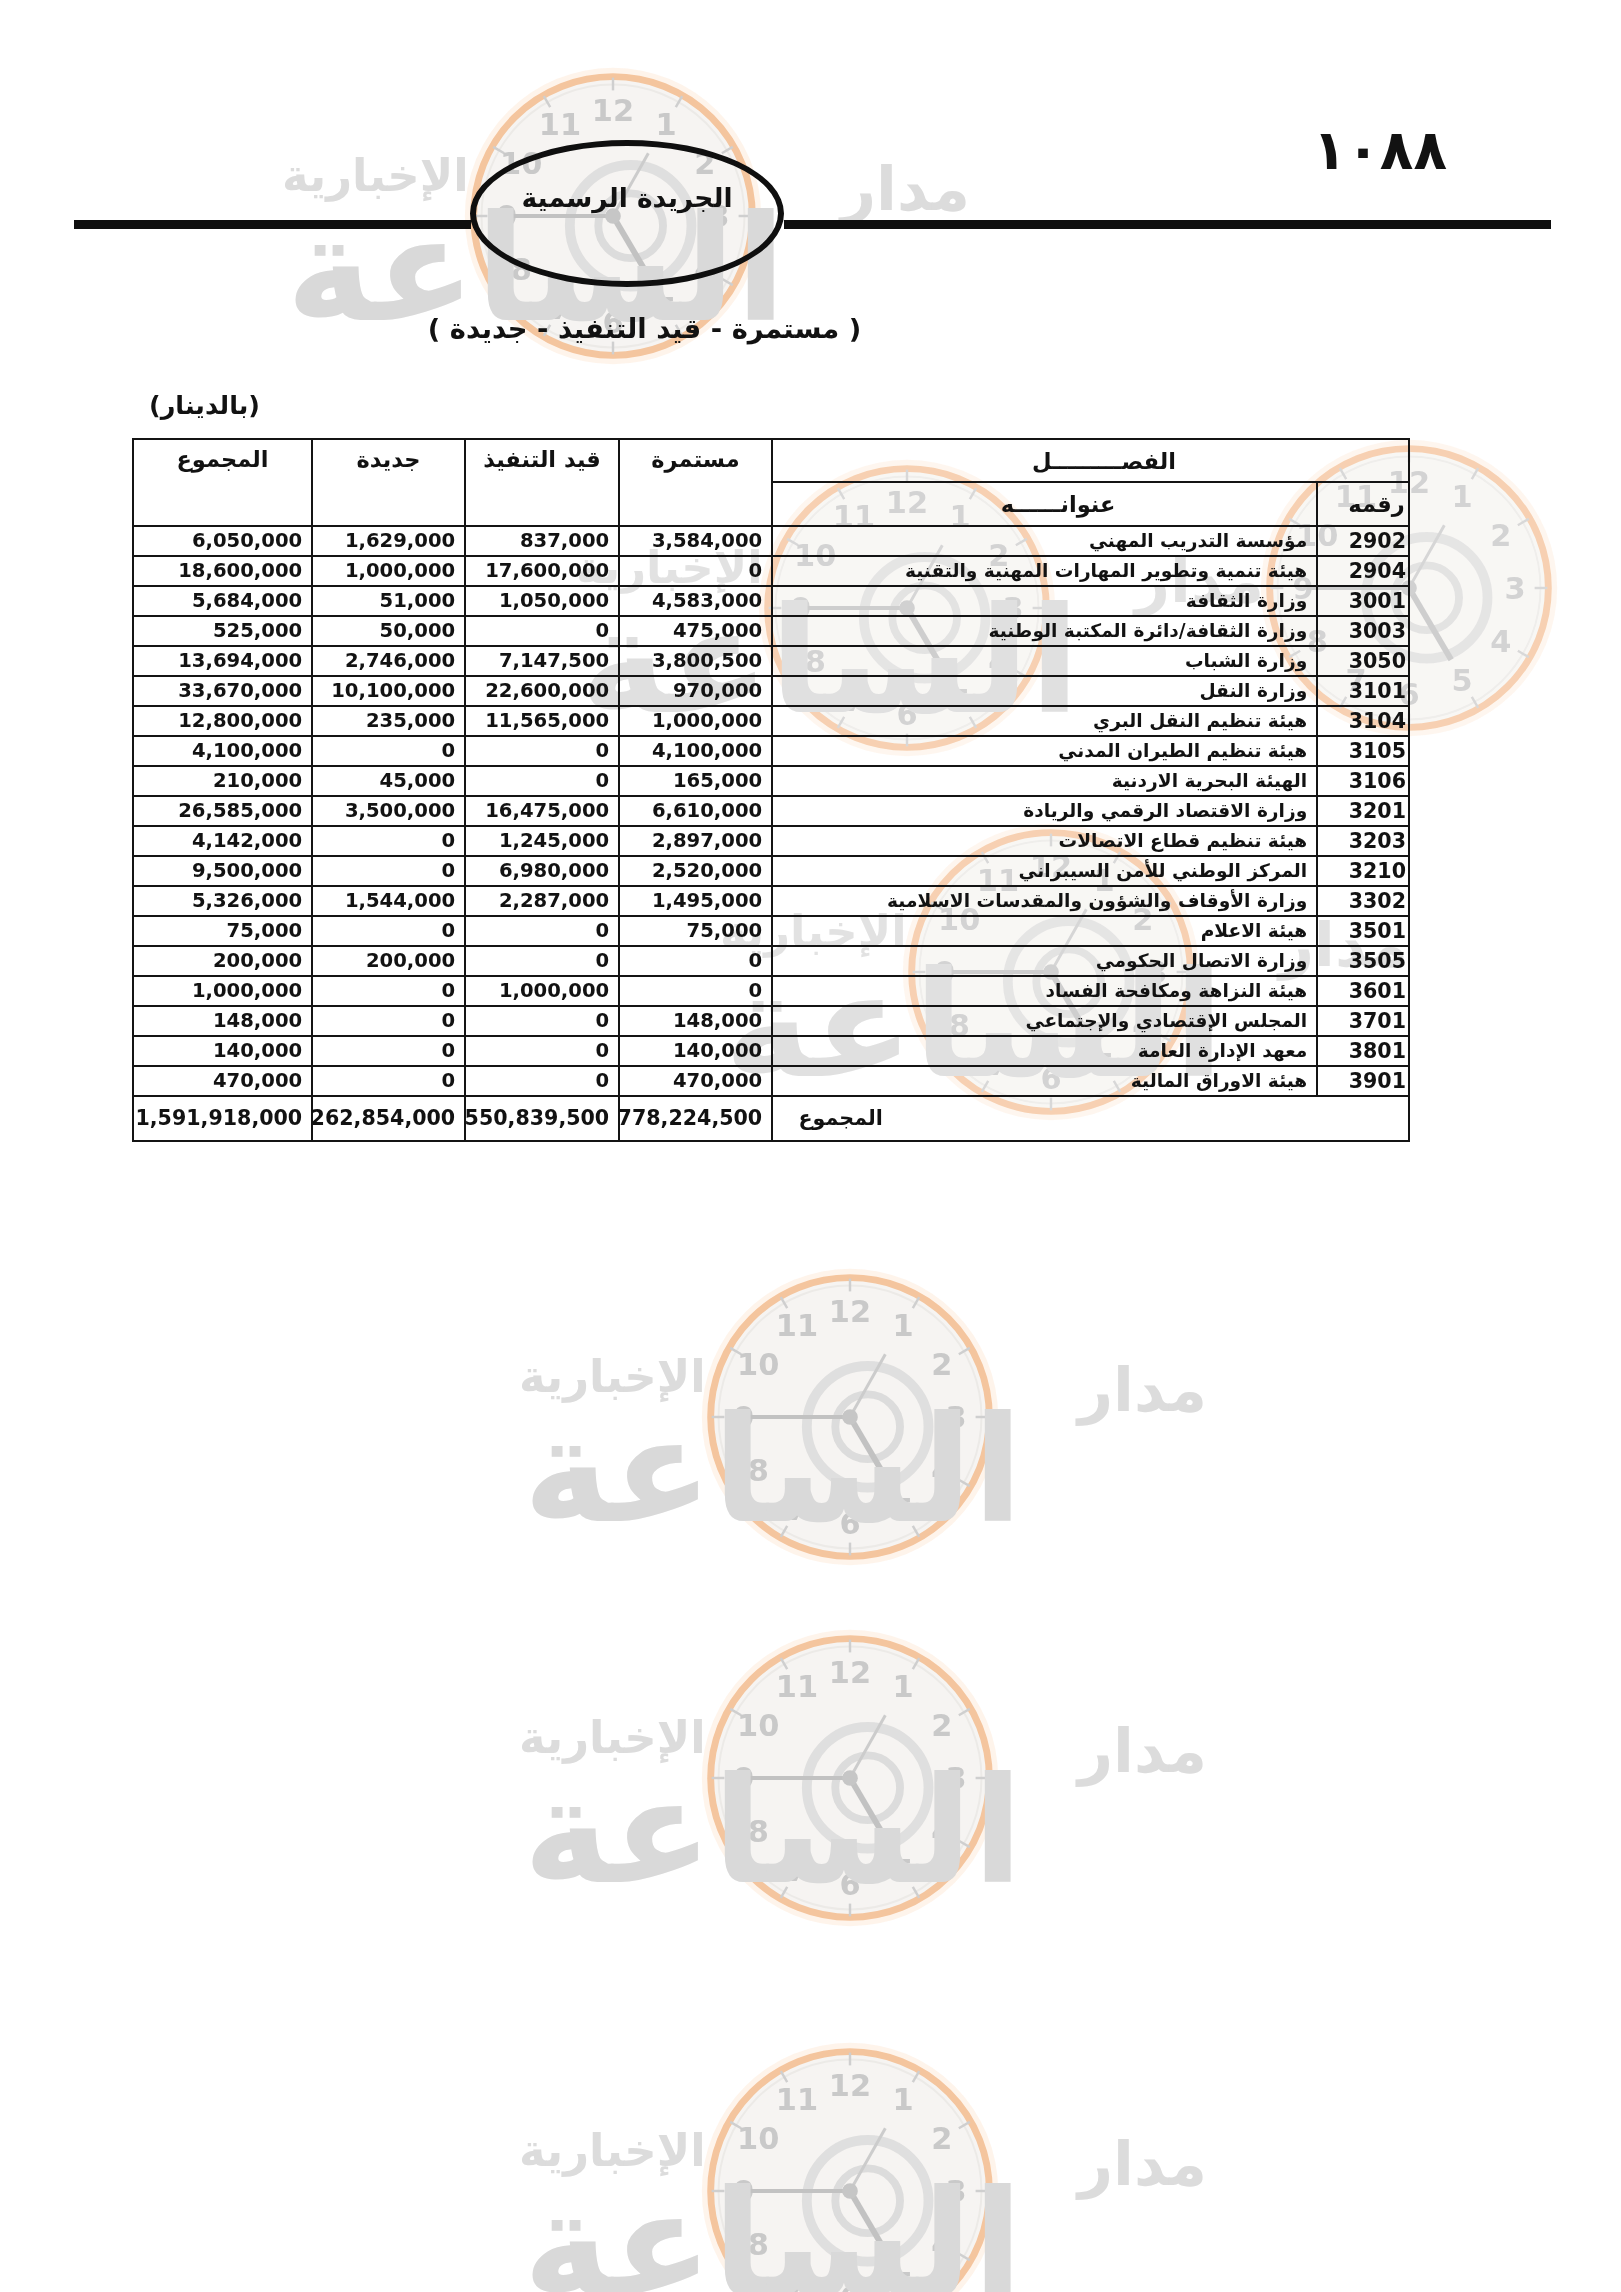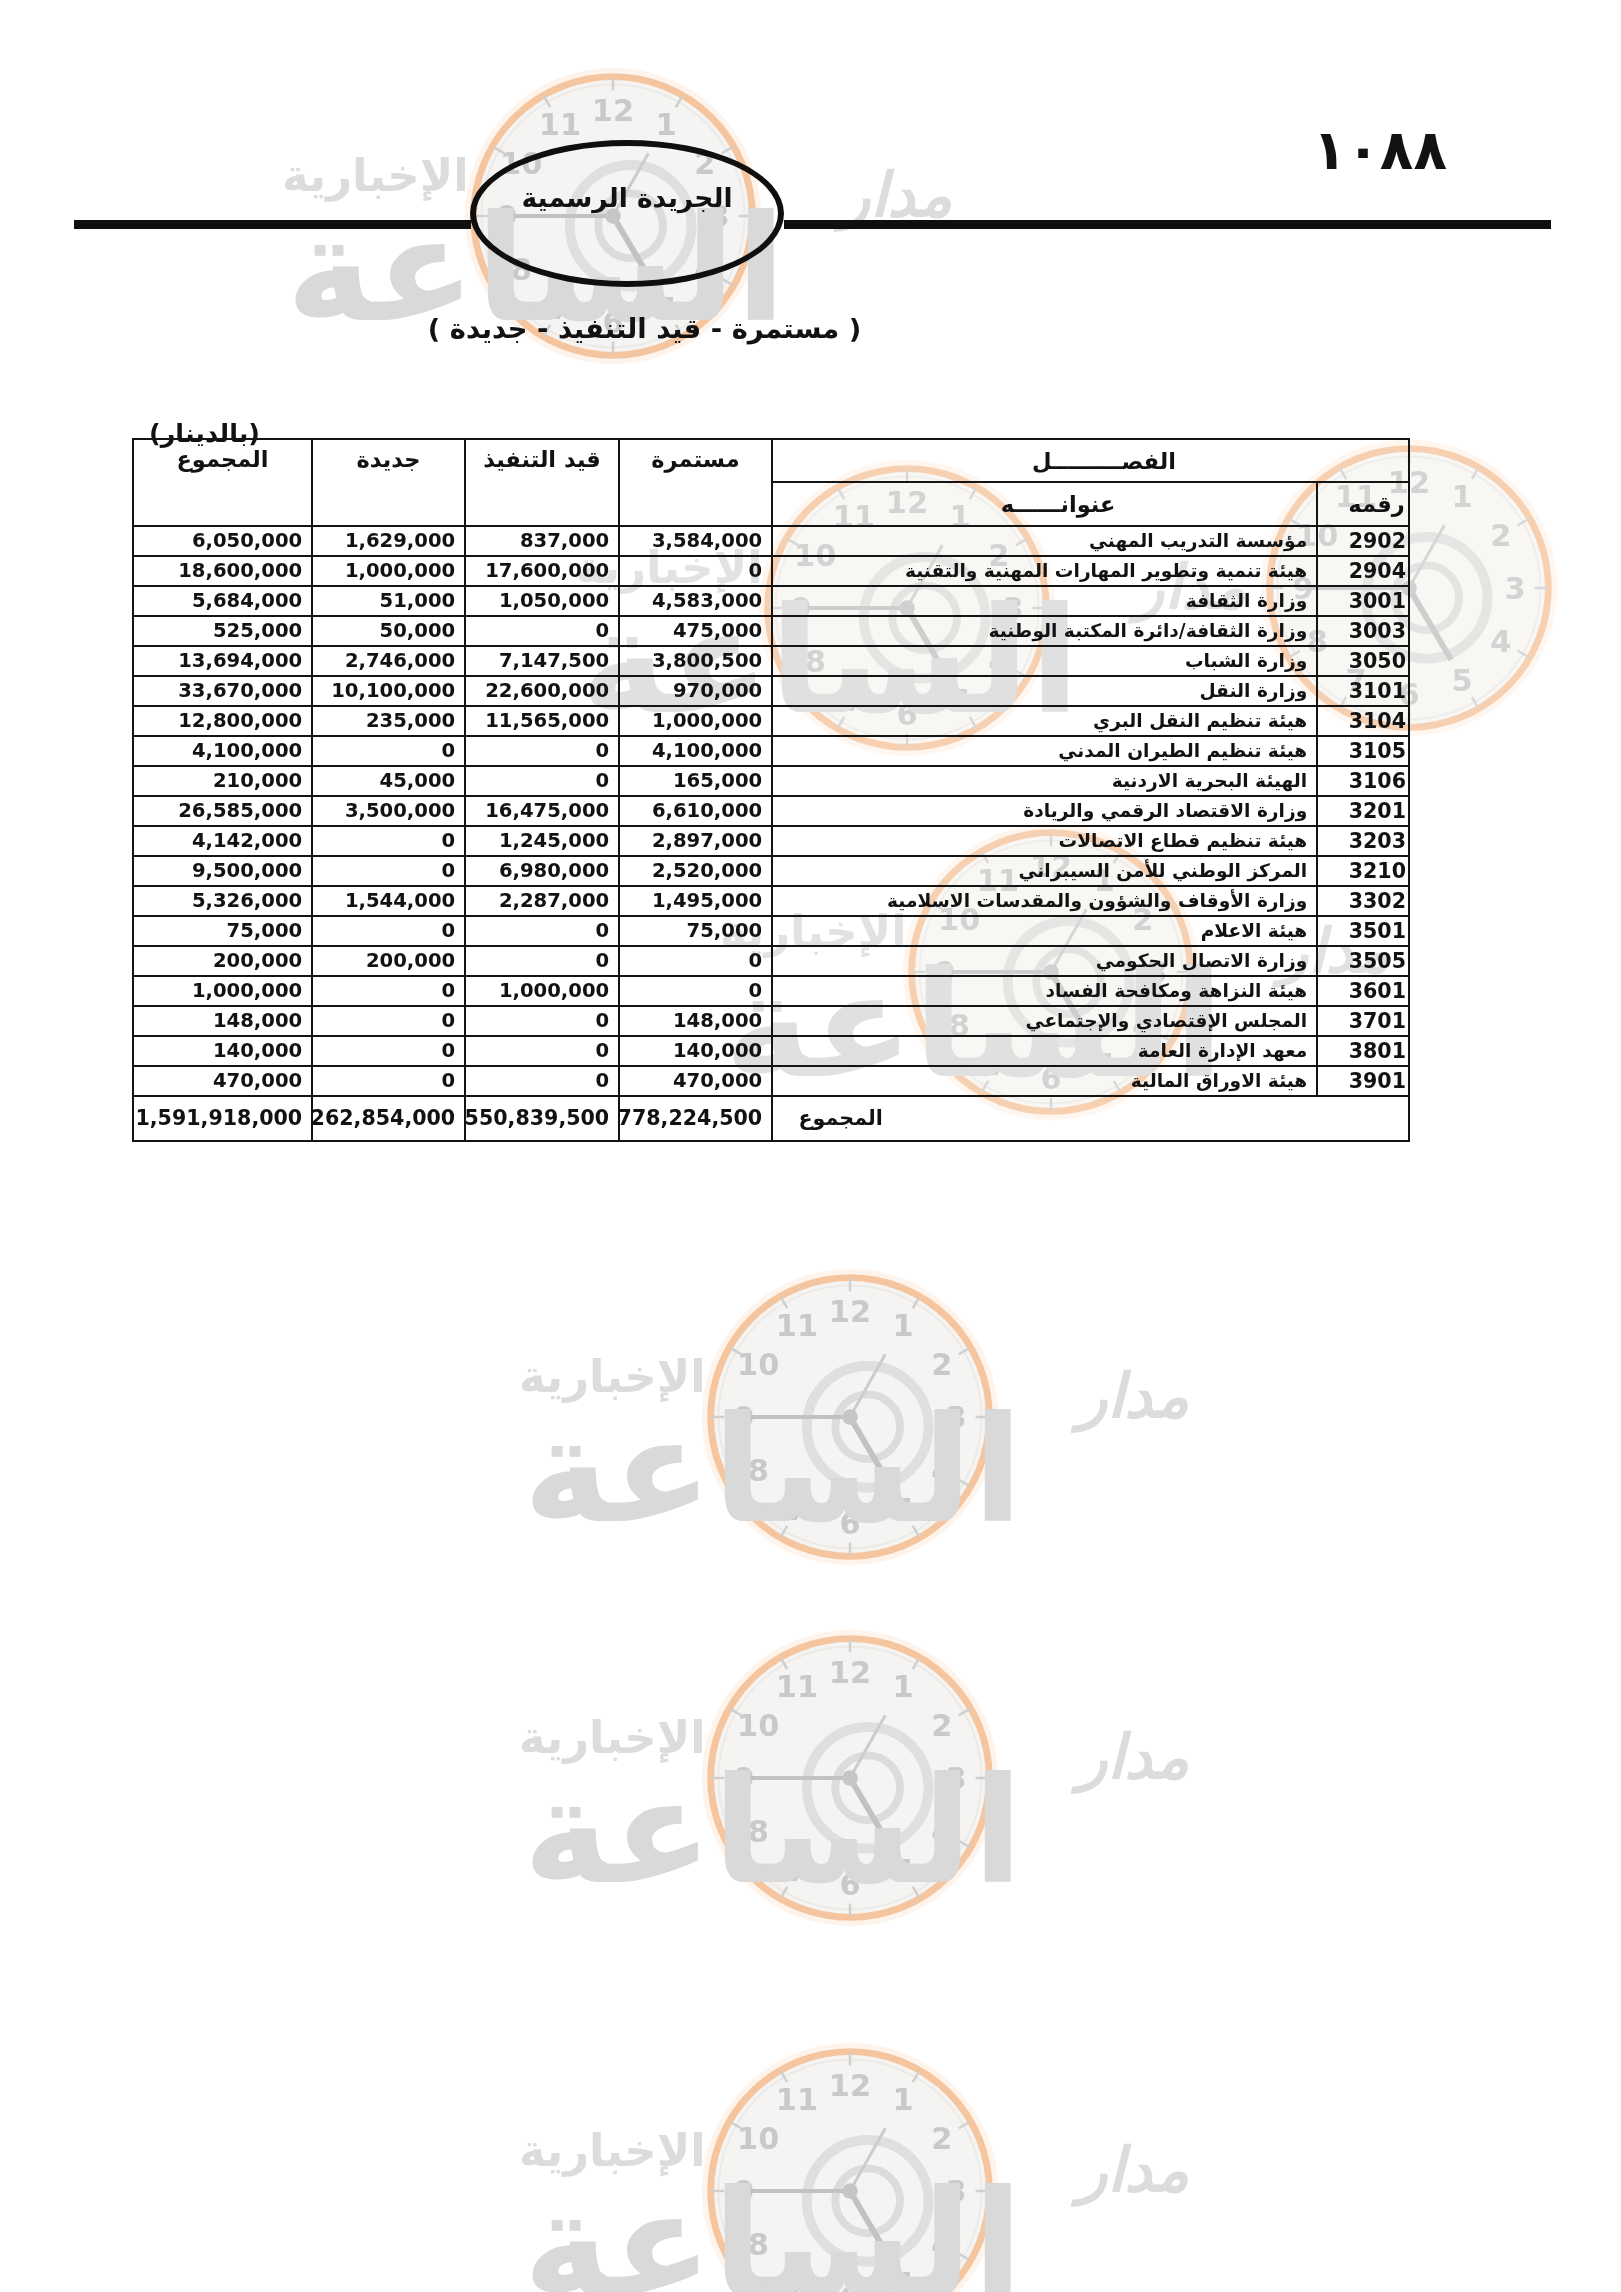--- a/index.html
+++ b/index.html
@@ -6,41 +6,41 @@
   .page{
     position:relative;width:1621px;height:2293px;background:#ffffff;
     overflow:hidden;font-family:"DejaVu Sans",sans-serif;font-weight:700;color:#121212;
   }
   
   .wm-layer{position:absolute;inset:0;z-index:0;pointer-events:none;}
   .wm{position:absolute;width:765px;height:490px;}
   .wm.dim{opacity:.8;}
   .wm .wm-sub{position:absolute;left:29px;top:90px;font-size:45px;color:#dcdcdc;}
   .wm .wm-main{position:absolute;left:33px;top:137px;font-size:147px;line-height:147px;color:#d9d9d9;}
-  .wm .wm-first{position:absolute;left:588px;top:100px;font-size:61px;color:#dcdcdc;font-style:italic;}
+  .wm .wm-first{position:absolute;left:588px;top:94px;font-size:61px;color:#dcdcdc;}
   .wm svg{position:absolute;left:203px;top:0;}
   
   .rule{position:absolute;top:220px;height:8.8px;background:#0f0f0f;z-index:1;}
   .rule-left{left:74px;width:397px;}
   .rule-right{left:784px;width:767px;}
   .masthead-ellipse{
     position:absolute;left:470px;top:140px;width:314px;height:147px;
     border:6.9px solid #0f0f0f;border-radius:50%;background:transparent;z-index:2;box-sizing:border-box;
   }
   .masthead-text{
     position:absolute;left:470px;top:182px;width:314px;text-align:center;
     font-size:26.5px;z-index:3;direction:rtl;
   }
   .page-number{
     position:absolute;top:118px;right:174px;font-size:55px;z-index:2;direction:rtl;letter-spacing:3.9px;margin-left:16px;
   }
   
   .titles{position:absolute;left:93px;top:310px;width:1103px;text-align:center;z-index:2;direction:rtl;}
   .titles div{font-size:27.4px;line-height:37px;}
-  .currency-note{position:absolute;left:149px;top:390px;font-size:25.5px;z-index:2;direction:rtl;margin-top:28px;}
+  .currency-note{position:absolute;left:149px;top:390px;font-size:25.5px;z-index:2;direction:rtl;}
   
   table.budget{
     position:absolute;left:132px;top:438px;width:1276px;z-index:2;
     border-collapse:collapse;direction:rtl;table-layout:fixed;background:transparent;
     border:2.9px solid #141414;
   }
   table.budget th,table.budget td{border:2px solid #141414;background:transparent;}
   table.budget thead th{font-size:22.5px;}
   .th-span{height:37px;vertical-align:middle;padding-left:28px;}
   .th-col{vertical-align:top;padding-top:5.9px;height:78px;}

